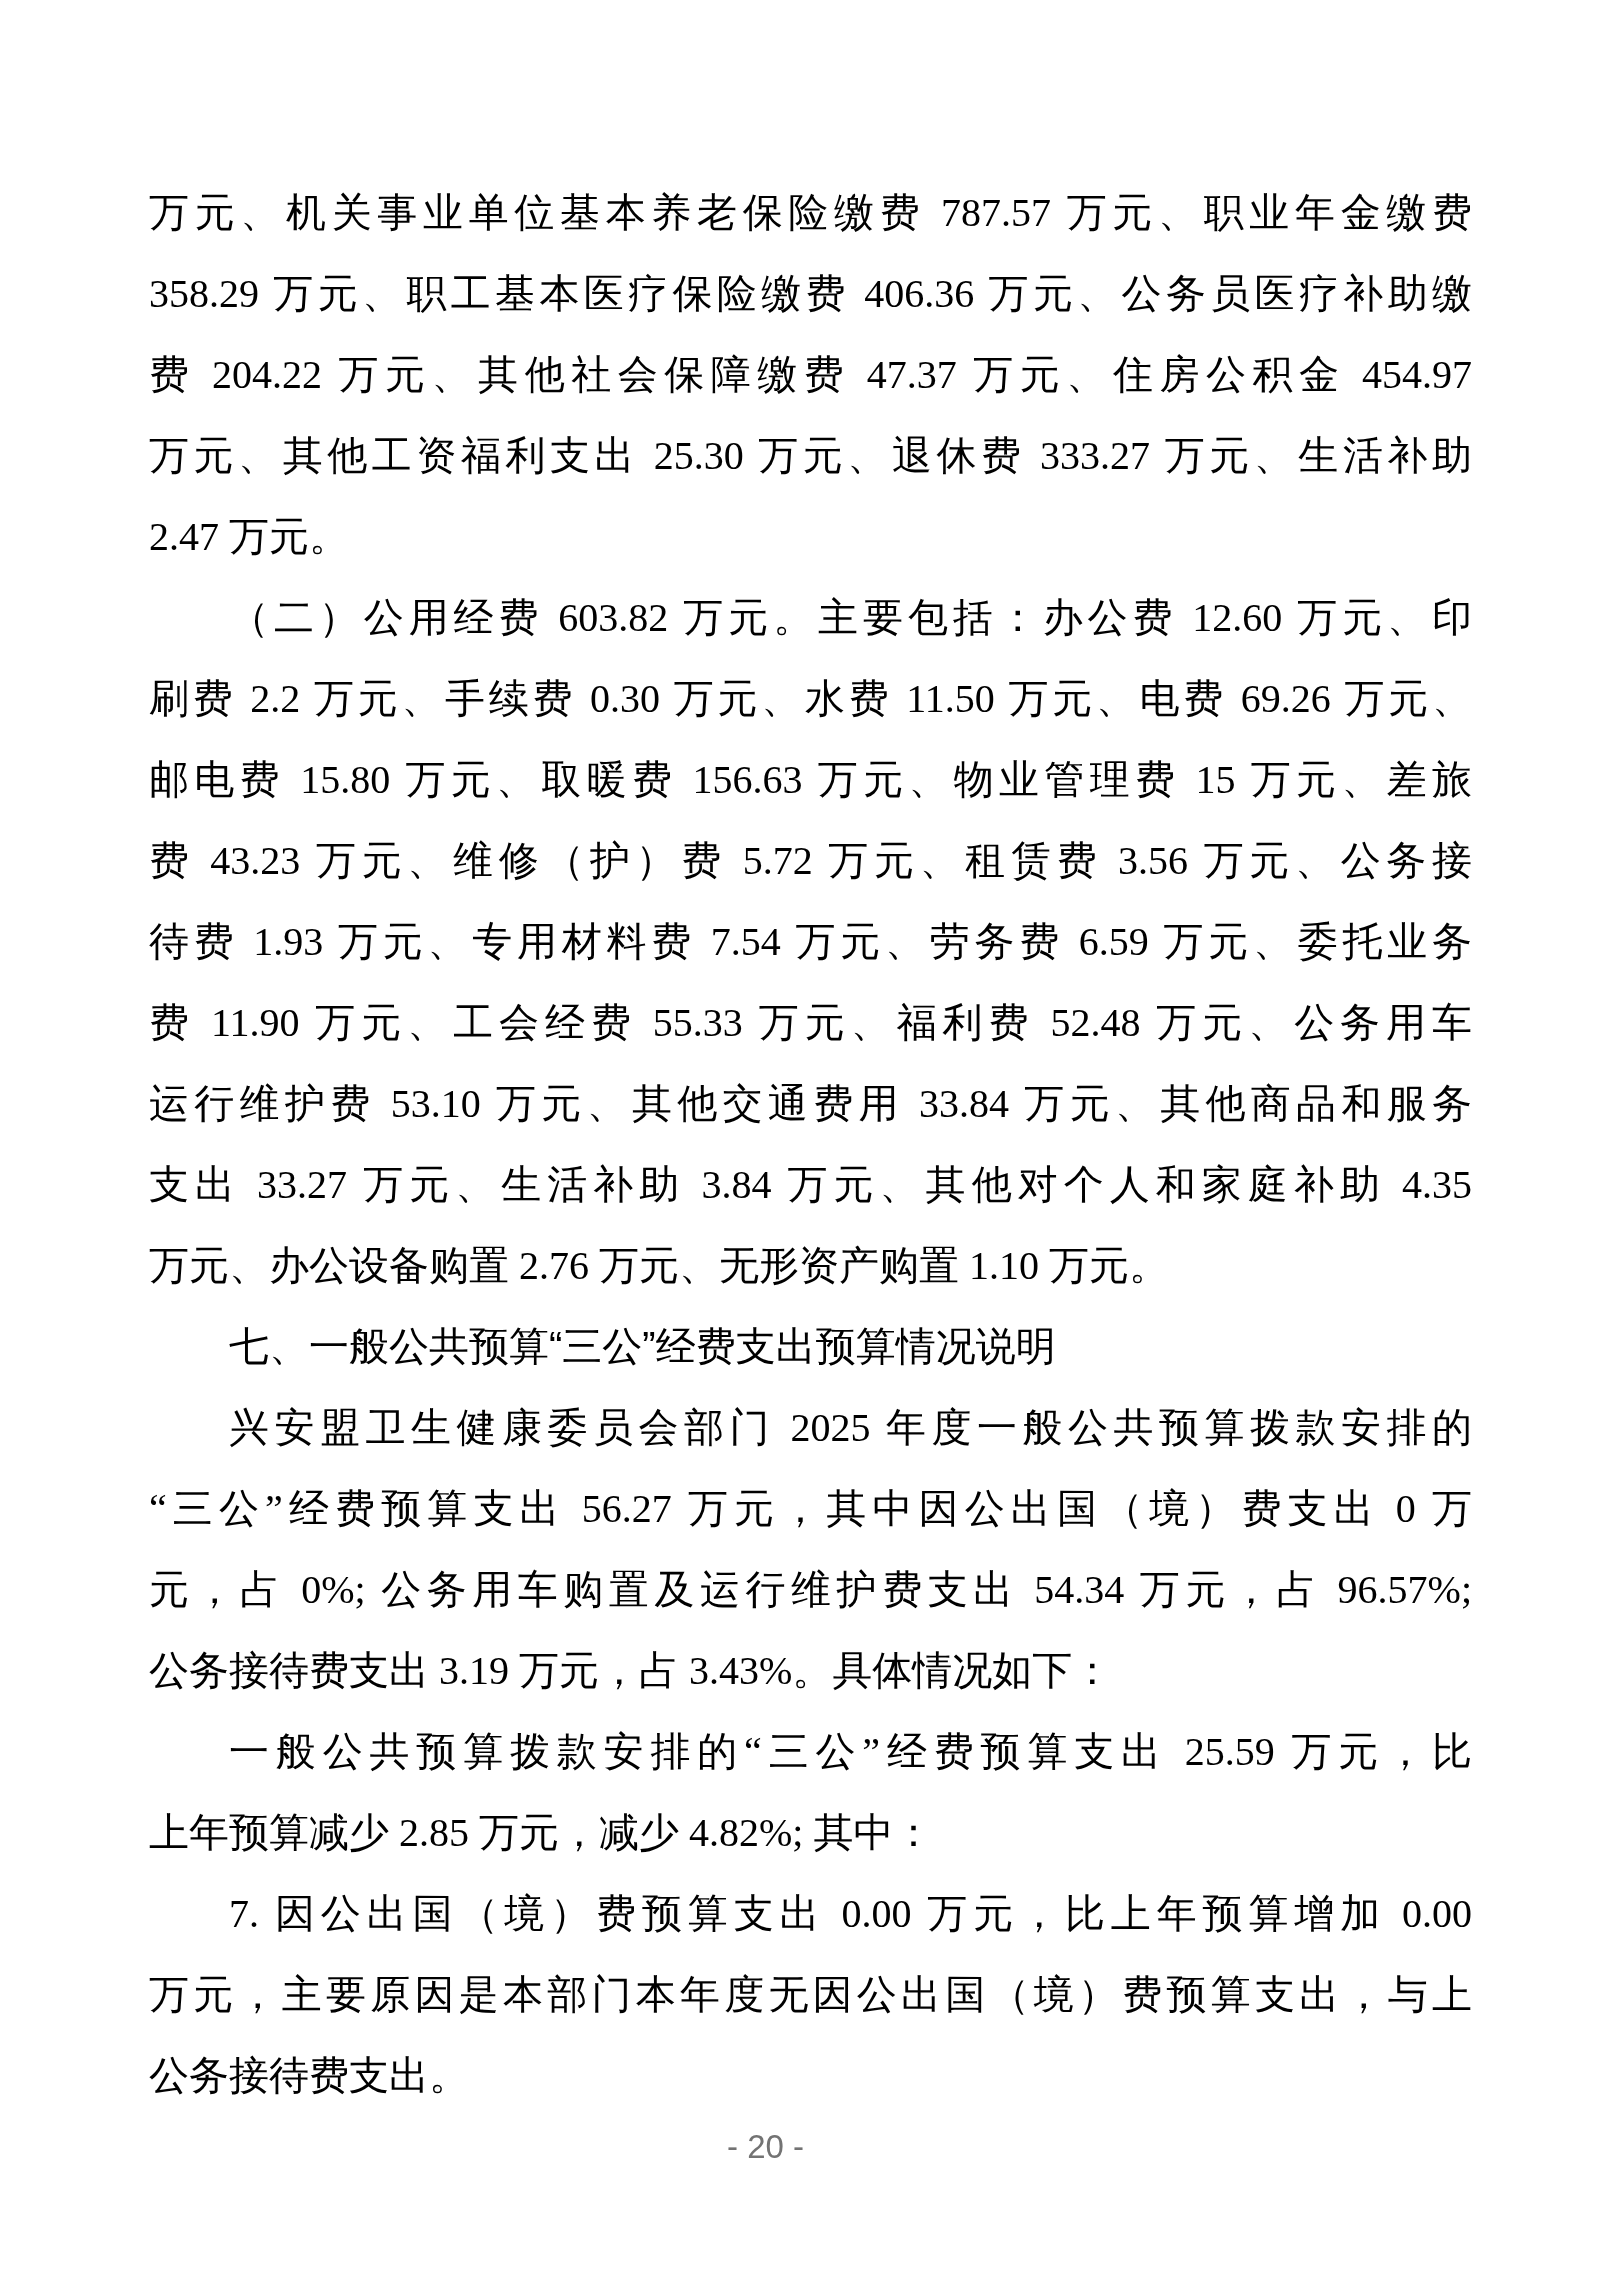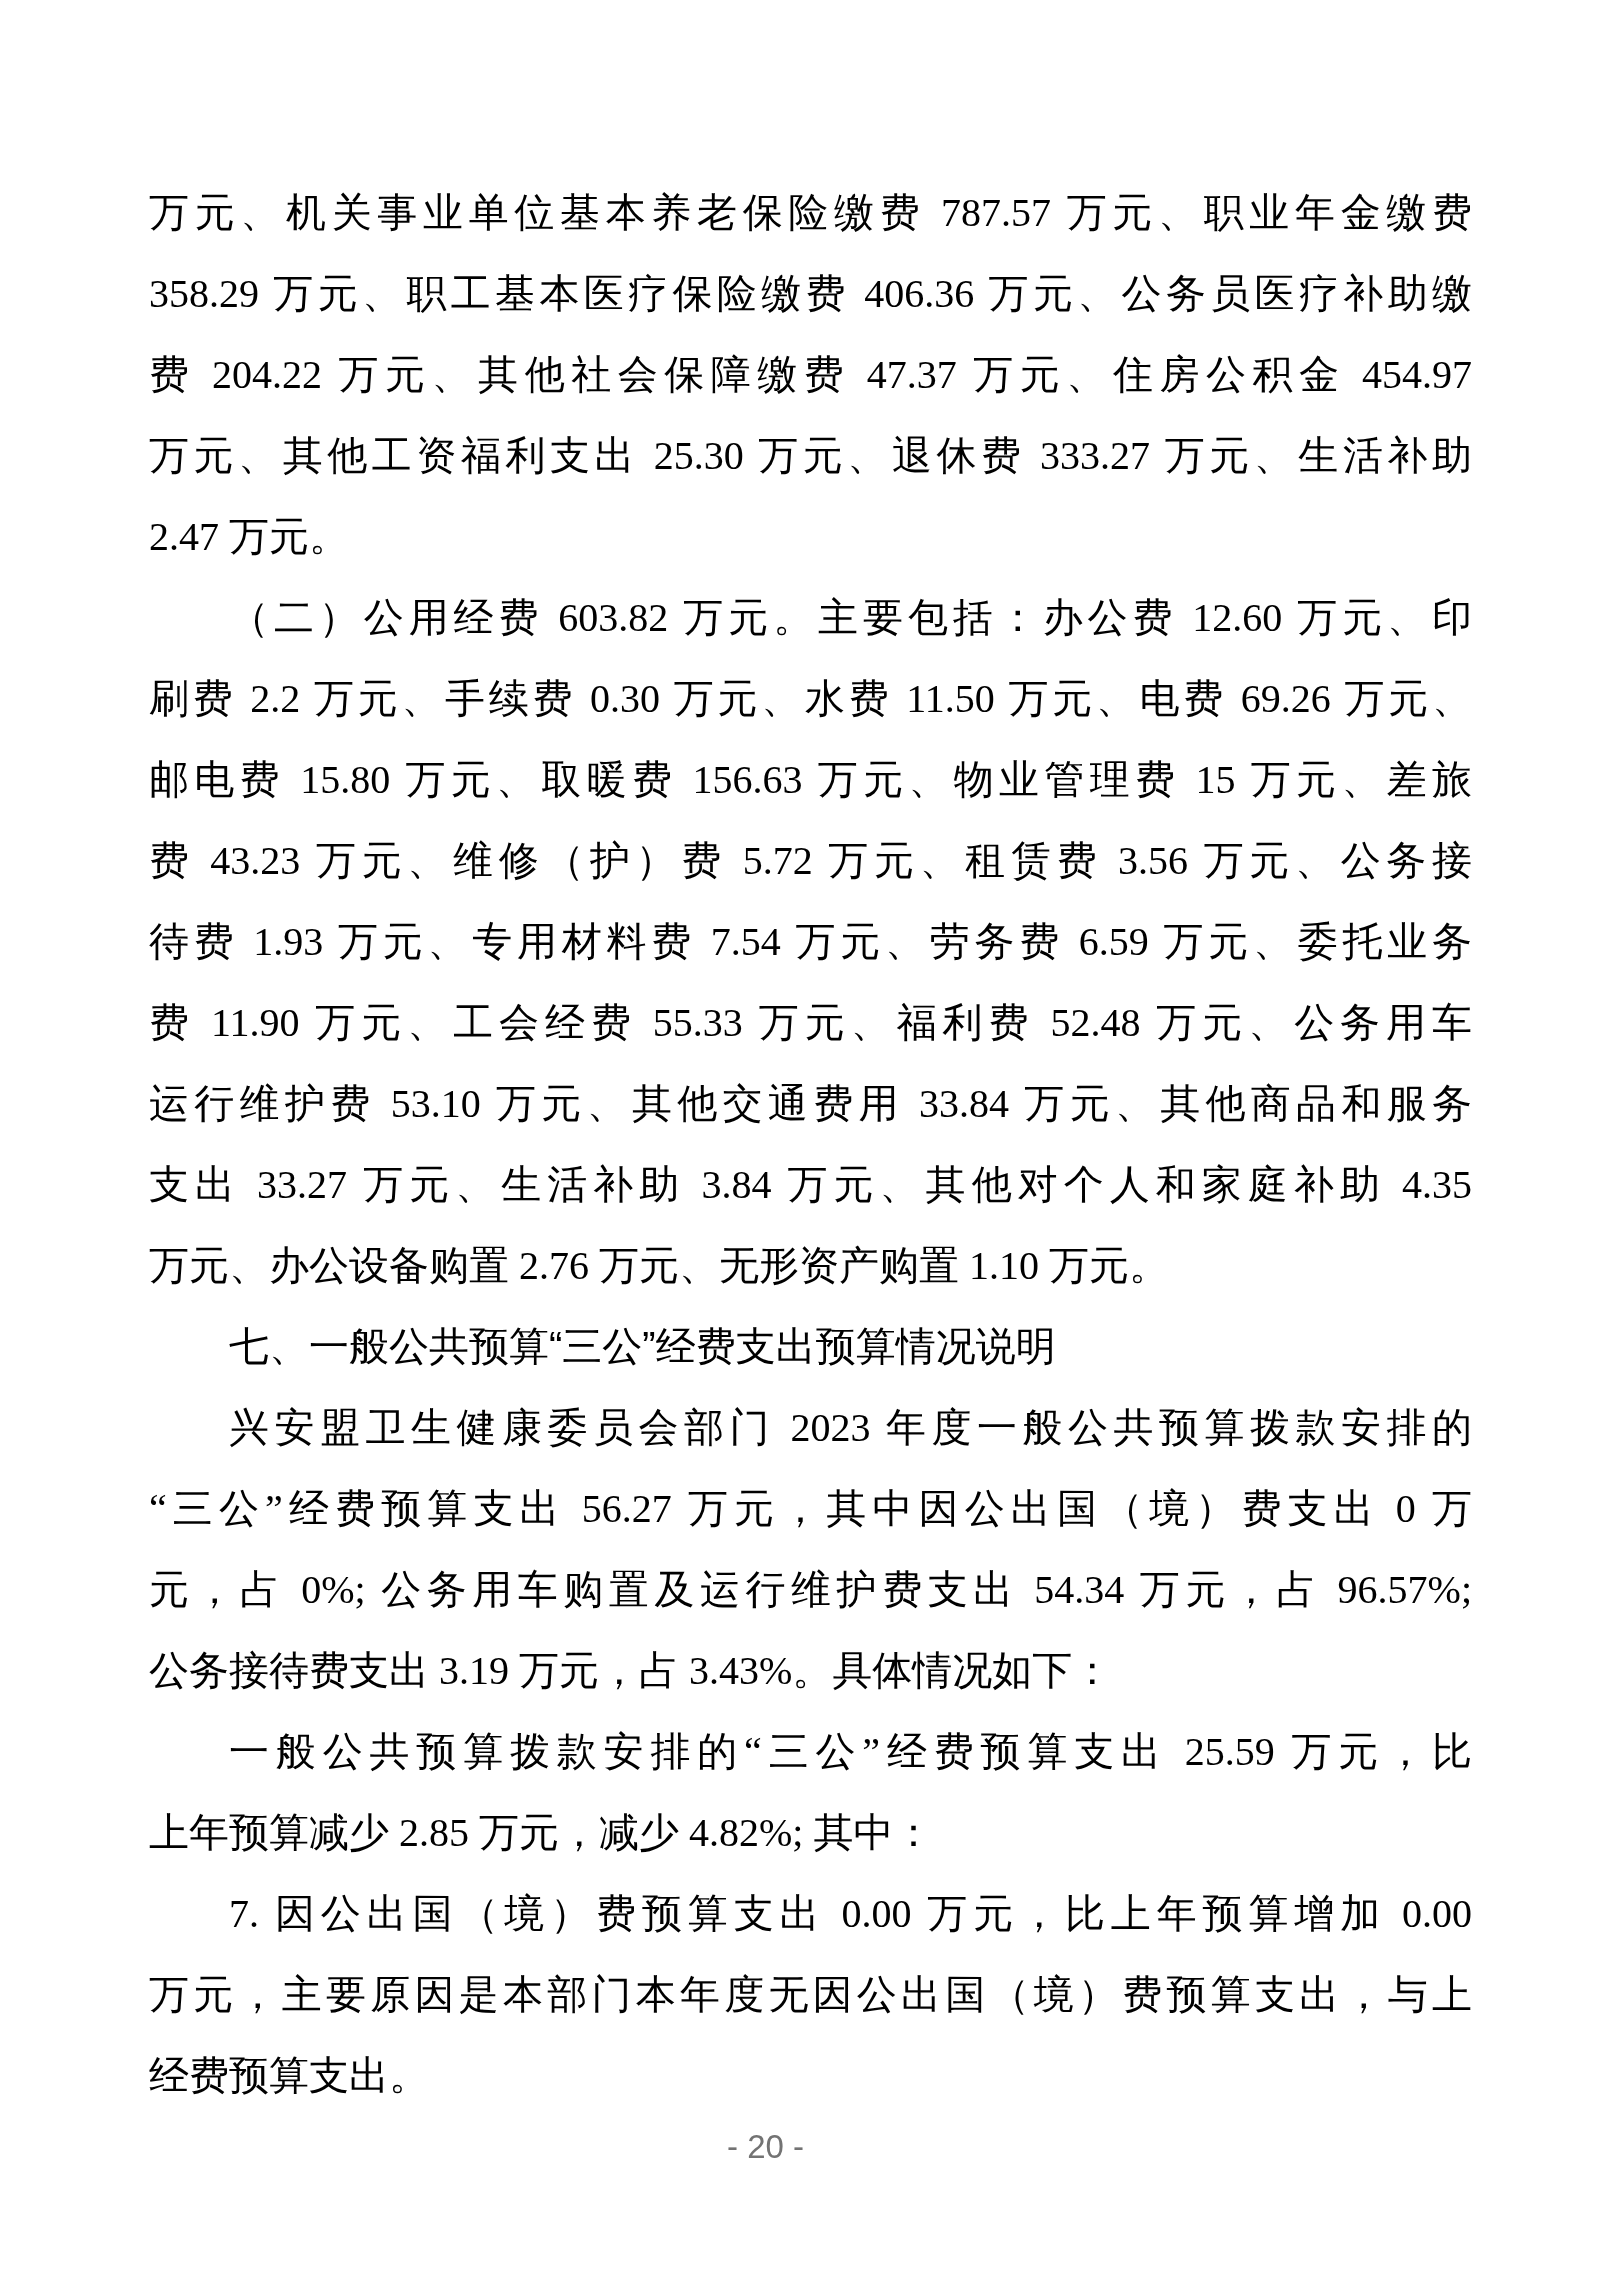--- a/index.html
+++ b/index.html
@@ -67,25 +67,25 @@
       <div class="line ind"><span class="b">（二）公用经费 603.82 万元</span><span>。主要包括：办公费 12.60 万元、印</span></div>
       <div class="line"><span>刷费 2.2 万元、手续费 0.30 万元、水费 11.50 万元、电费 69.26 万元、</span></div>
       <div class="line"><span>邮电费 15.80 万元、取暖费 156.63 万元、物业管理费 15 万元、差旅</span></div>
       <div class="line"><span>费 43.23 万元、维修（护）费 5.72 万元、租赁费 3.56 万元、公务接</span></div>
       <div class="line"><span>待费 1.93 万元、专用材料费 7.54 万元、劳务费 6.59 万元、委托业务</span></div>
       <div class="line"><span>费 11.90 万元、工会经费 55.33 万元、福利费 52.48 万元、公务用车</span></div>
       <div class="line"><span>运行维护费 53.10 万元、其他交通费用 33.84 万元、其他商品和服务</span></div>
       <div class="line"><span>支出 33.27 万元、生活补助 3.84 万元、其他对个人和家庭补助 4.35</span></div>
       <div class="line noj"><span>万元、办公设备购置 2.76 万元、无形资产购置 1.10 万元。</span></div>
       <div class="line noj ind heading"><span class="b">七、一般公共预算“三公”经费支出预算情况说明</span></div>
-      <div class="line ind"><span>兴安盟卫生健康委员会部门 2023 年度一般公共预算拨款安排的</span></div>
+      <div class="line ind"><span>兴安盟卫生健康委员会部门 2025 年度一般公共预算拨款安排的</span></div>
       <div class="line"><span>“三公”经费预算支出 56.27 万元，其中因公出国（境）费支出 0 万</span></div>
       <div class="line"><span>元，占 0%; 公务用车购置及运行维护费支出 54.34 万元，占 96.57%;</span></div>
       <div class="line noj"><span>公务接待费支出 3.19 万元，占 3.43%。具体情况如下：</span></div>
       <div class="line ind"><span>一般公共预算拨款安排的“三公”经费预算支出 25.59 万元，比</span></div>
       <div class="line noj"><span>上年预算减少 2.85 万元，减少 4.82%; 其中：</span></div>
       <div class="line ind"><span>7. 因公出国（境）费预算支出 0.00 万元，比上年预算增加 0.00</span></div>
       <div class="line"><span>万元，主要原因是本部门本年度无因公出国（境）费预算支出，与上</span></div>
-      <div class="line noj"><span>经费预算支出。</span></div>
+      <div class="line noj"><span>公务接待费支出。</span></div>
     </div>
   <div class="footer">- 20 -</div>
 </div>
 
 
 </body></html>

